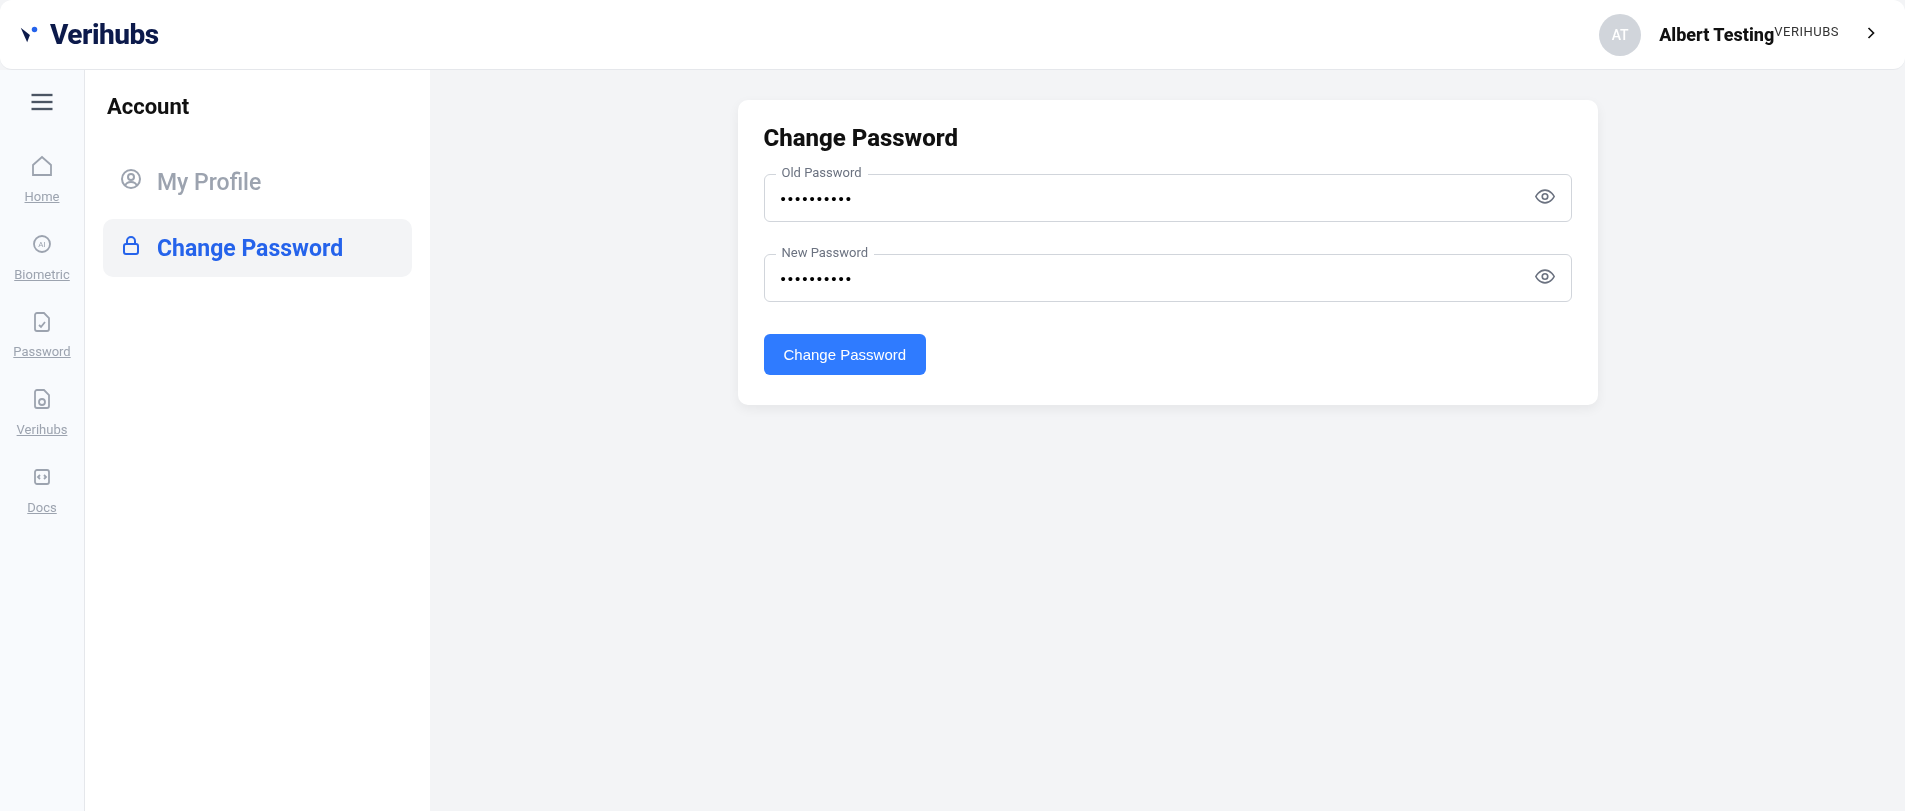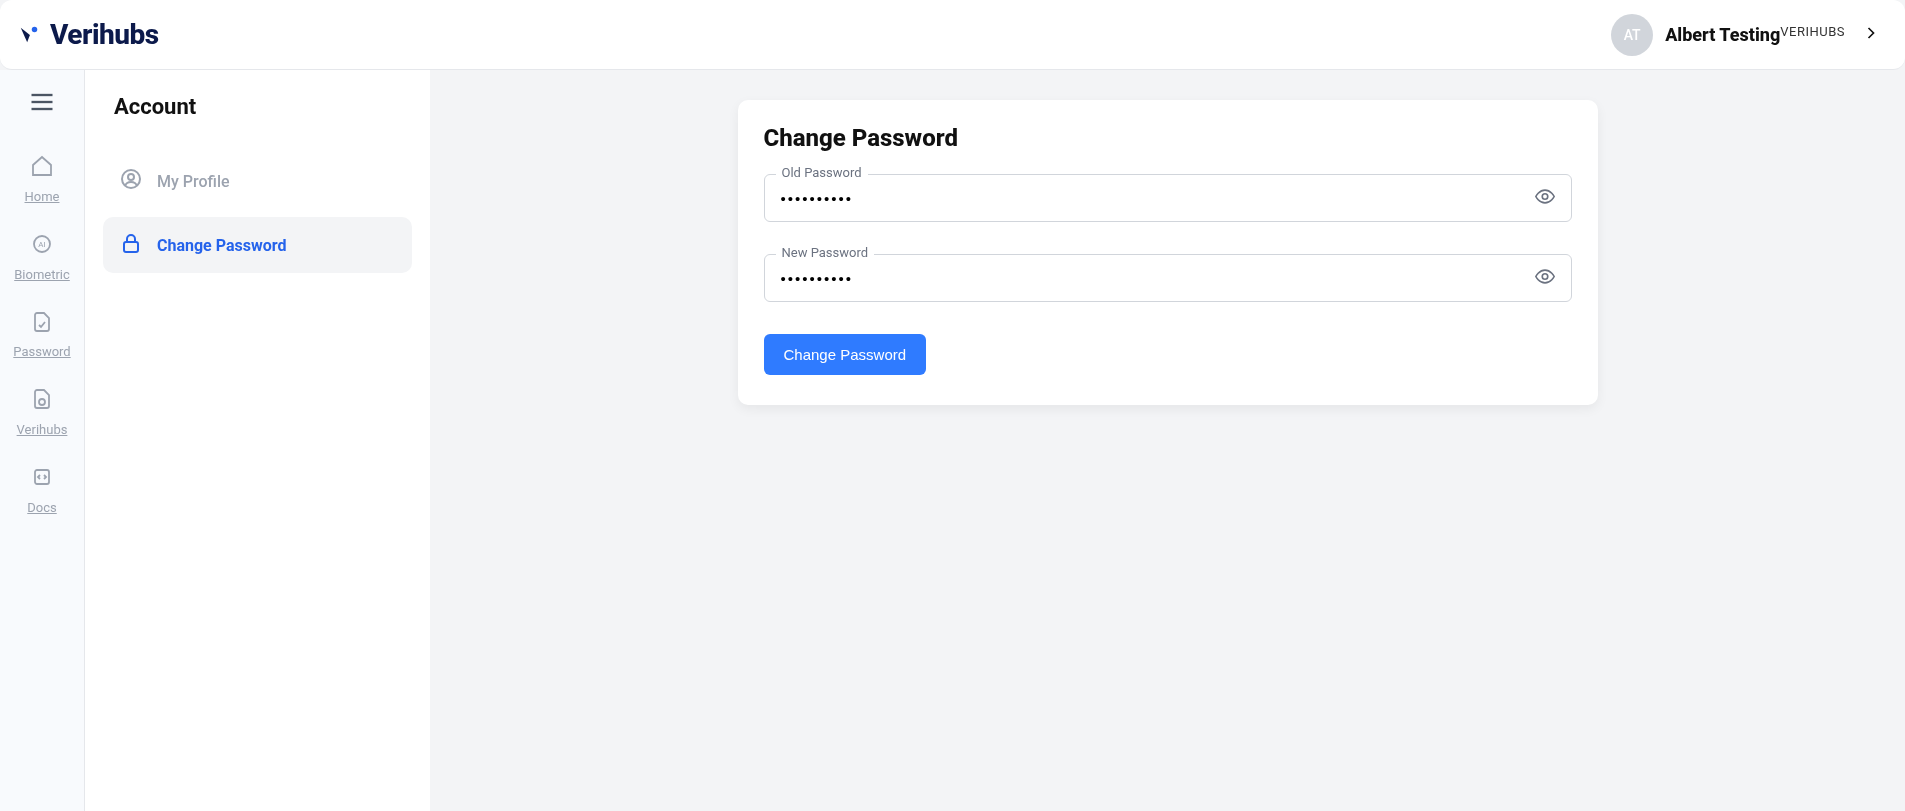--- a/index.html
+++ b/index.html
@@ -19,21 +19,21 @@
     display: flex;
     align-items: center;
     justify-content: space-between;
     padding: 0 20px 0 18px;
     border-bottom: 1px solid #e5e7eb;
     border-radius: 12px;
   }
   .logo-wrap { display: flex; align-items: center; gap: 10px; }
   .logo-text { font-size: 28px; font-weight: 800; color: #0c1a4b; letter-spacing: -0.5px; }
   .logo-mark { width: 22px; height: 22px; position: relative; }
-  .user-wrap { display: flex; align-items: center; gap: 12px; text-align: right; }
+  .user-wrap { display: flex; align-items: center; gap: 18px; text-align: right; }
   .avatar {
     width: 42px; height: 42px; border-radius: 50%;
     background: #d1d5db; color: #fff;
     display: flex; align-items: center; justify-content: center;
     font-size: 14px; font-weight: 500;
   }
   .user-text { display: flex; flex-direction: row; line-height: 1.2; }
   .user-name { font-size: 18px; font-weight: 800; color: #111; }
   .user-org { font-size: 13px; color: #333; letter-spacing: 0.5px; }
   .chevron-btn { background: none; border: none; cursor: pointer; padding: 4px; }
@@ -60,25 +60,25 @@
     text-decoration: underline;
   }
   .rail-item svg { stroke: #9ca3af; }
 
   
   .account-sidebar {
     width: 345px;
     background: #fff;
     padding: 24px 18px;
   }
-  .account-title { font-size: 22px; font-weight: 700; color: #111; margin-bottom: 34px; padding-left: 4px; margin-left: 7px; }
+  .account-title { font-size: 22px; font-weight: 700; color: #111; margin-bottom: 34px; padding-left: 4px; }
   .acct-item {
     display: flex; align-items: center; gap: 14px;
     padding: 14px 16px; border-radius: 10px;
-    font-size: 16px; cursor: pointer;
+    font-size: 23px; cursor: pointer;
     color: #9ca3af; font-weight: 500;
     margin-bottom: 8px;
   }
   .acct-item.active {
     background: #f3f4f6;
     color: #2563eb;
     font-weight: 700;
   }
   .acct-item.active svg { stroke: #2563eb; }
   .acct-item svg { stroke: #9ca3af; }

